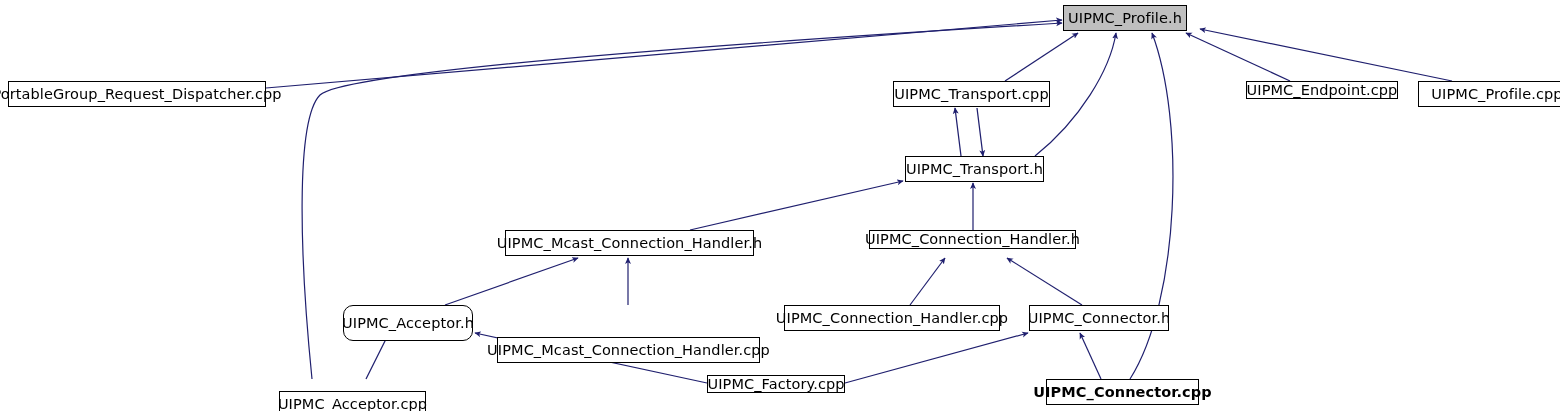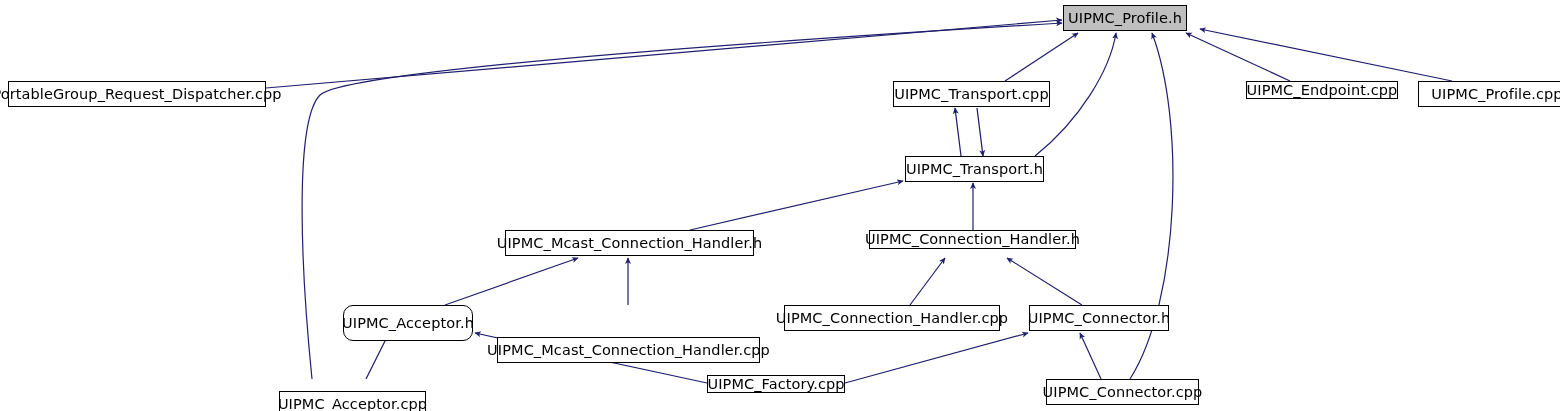--- a/index.html
+++ b/index.html
@@ -76,16 +76,16 @@
     </div>
     <div class="node" style="left: 1029px; top: 305px; width: 140px; height: 26px;">
       <span>UIPMC_Connector.h</span>
     </div>
     <div class="node" style="left: 279px; top: 379px; width: 147px; height: 26px; margin-top: 12px;">
       <span>UIPMC_Acceptor.cpp</span>
     </div>
     <div class="node" style="left: 707px; top: 375px; width: 138px; height: 18px;">
       <span>UIPMC_Factory.cpp</span>
     </div>
-    <div class="node" style="left: 1046px; top: 379px; width: 153px; height: 26px;">
+    <div class="node" style="left: 1046px; top: 379px; width: 153px; height: 26px; font-weight: bold;">
       <span>UIPMC_Connector.cpp</span>
     </div>
   </div>
 
 </body></html>

